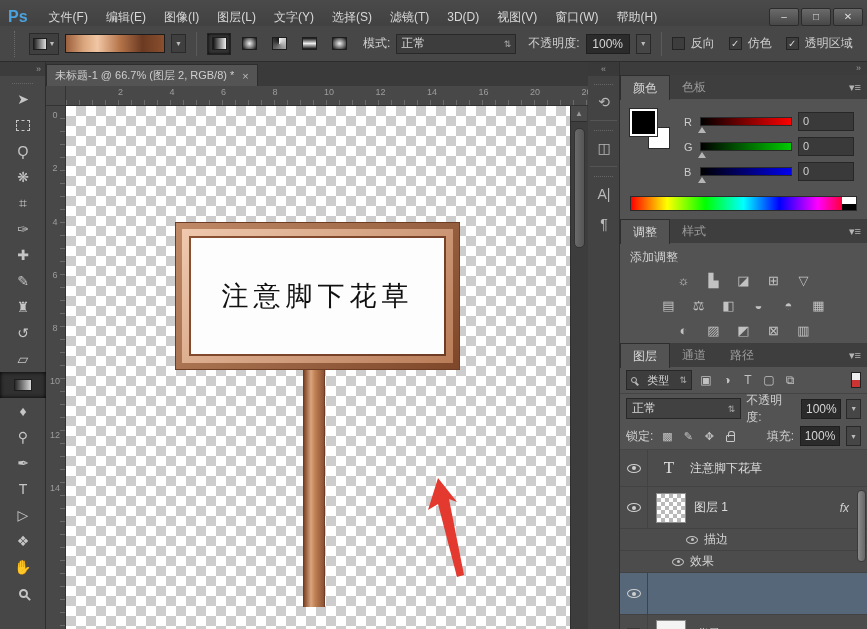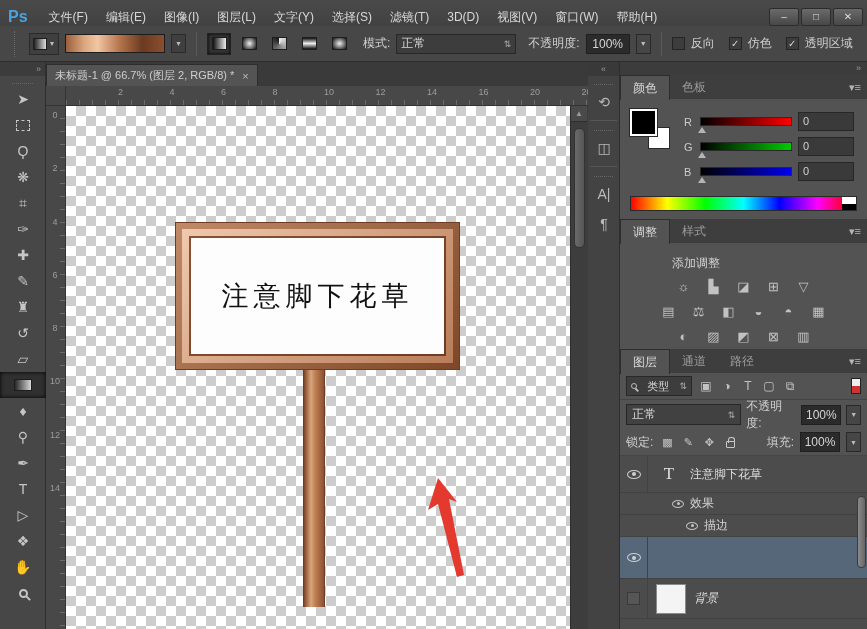--- a/index.html
+++ b/index.html
@@ -114,21 +114,21 @@
   .ch-track.b { background:linear-gradient(90deg,#000,#00e); }
   .ch-handle { position:absolute; left:-3px; bottom:-8px; width:0; height:0; border-left:4px solid transparent; border-right:4px solid transparent; border-bottom:6px solid #b5b5b5; }
   .ch-val { width:56px; height:19px; background:#3a3a3a; border:1px solid #272727; font-size:11px; color:#d0d0d0; padding:2px 4px; }
   #spectrum { margin:4px 10px 8px; height:15px; border:1px solid #2a2a2a; position:relative;
     background:linear-gradient(90deg,#f00,#ff0 16%,#0f0 33%,#0ff 50%,#00f 66%,#f0f 83%,#f00 97%); }
   #spectrum .bw { position:absolute; right:0; top:0; width:14px; height:100%; }
   #spectrum .bw i { display:block; width:100%; height:50%; background:#fff; }
   #spectrum .bw b { display:block; width:100%; height:50%; background:#000; }
 
   
-  #adj-hint { font-size:12px; color:#d2d2d2; padding:12px 10px 2px;margin-left:42px; }
+  #adj-hint { font-size:12px; color:#d2d2d2; padding:6px 10px 2px; }
   .adj-row { display:flex; justify-content:center; gap:4px; padding:3px 0; }
   .adj-icon { width:26px; height:19px; color:#c2c2c2; font-size:13px; display:flex; align-items:center; justify-content:center; }
 
   
   #layer-filter { height:27px; display:flex; align-items:center; gap:5px; padding:0 6px; border-bottom:1px solid #444; }
   #type-combo { width:66px; height:20px; background:#3d3d3d; border:1px solid #282828; display:flex; align-items:center; gap:4px; font-size:11px; color:#d6d6d6; padding:0 4px; justify-content:space-between; }
   .mini-mag { width:6px; height:6px; border:1.5px solid #bbb; border-radius:50%; position:relative; display:inline-block; }
   .mini-mag::after { content:''; position:absolute; width:4px; height:1.5px; background:#bbb; transform:rotate(45deg); right:-3px; bottom:-2px; }
   .lf-icon { width:18px; height:18px; color:#c2c2c2; font-size:12px; display:flex; align-items:center; justify-content:center; }
   #lf-toggle { margin-left:auto; width:10px; height:16px; background:linear-gradient(#eee 50%,#c33 50%); border:1px solid #222; }
@@ -499,27 +499,38 @@
   <div id="layers-list">
     <div class="layer-row" style="height:37px;">
       <span class="eye-cell">
           <span class="eye"></span>
         </span>
       <span class="row-main">
         <span class="t-icon">T</span>
         <span class="layer-name">注意脚下花草</span>
       </span>
     </div>
+    <div class="layer-row" style="height:42px;">
+      <span class="eye-cell">
+          <span class="eye"></span>
+        </span>
+      <span class="row-main">
+        <span class="thumb"></span>
+        <span class="layer-name">图层 1</span>
+        <span class="fx-badge">fx</span>
+      </span>
+      <span class="fx-caret">▲</span>
+    </div>
+    <div class="sub-row" style="padding-left:66px;">
+      <span class="sub-eye"></span>
+      <span>描边</span>
+    </div>
     <div class="sub-row" style="padding-left:52px;">
       <span class="sub-eye"></span>
       <span>效果</span>
-    </div>
-    <div class="sub-row" style="padding-left:66px;">
-      <span class="sub-eye"></span>
-      <span>描边</span>
     </div>
     <div class="layer-row selected" style="height:42px;">
       <span class="eye-cell">
           <span class="eye"></span>
         </span>
     </div>
     <div class="layer-row" style="height:40px;">
       <span class="eye-cell">
           <span class="eye-empty"></span>
         </span>

